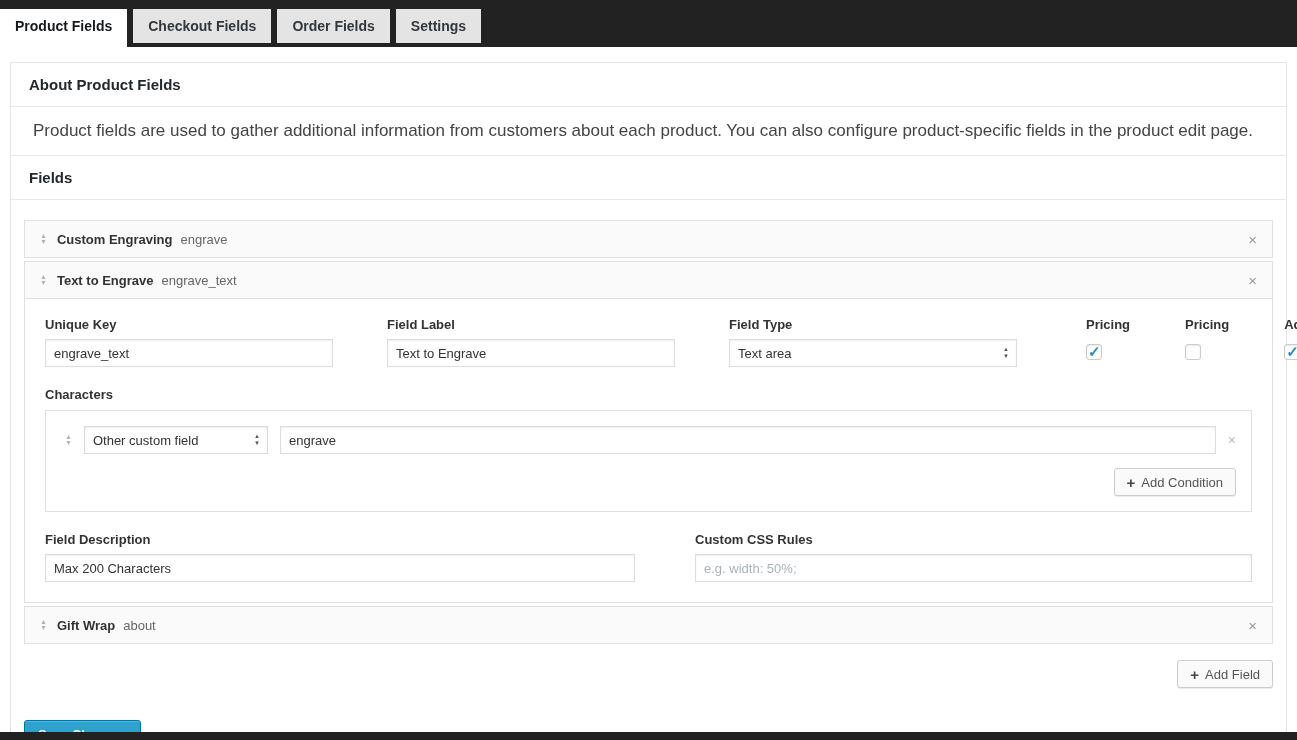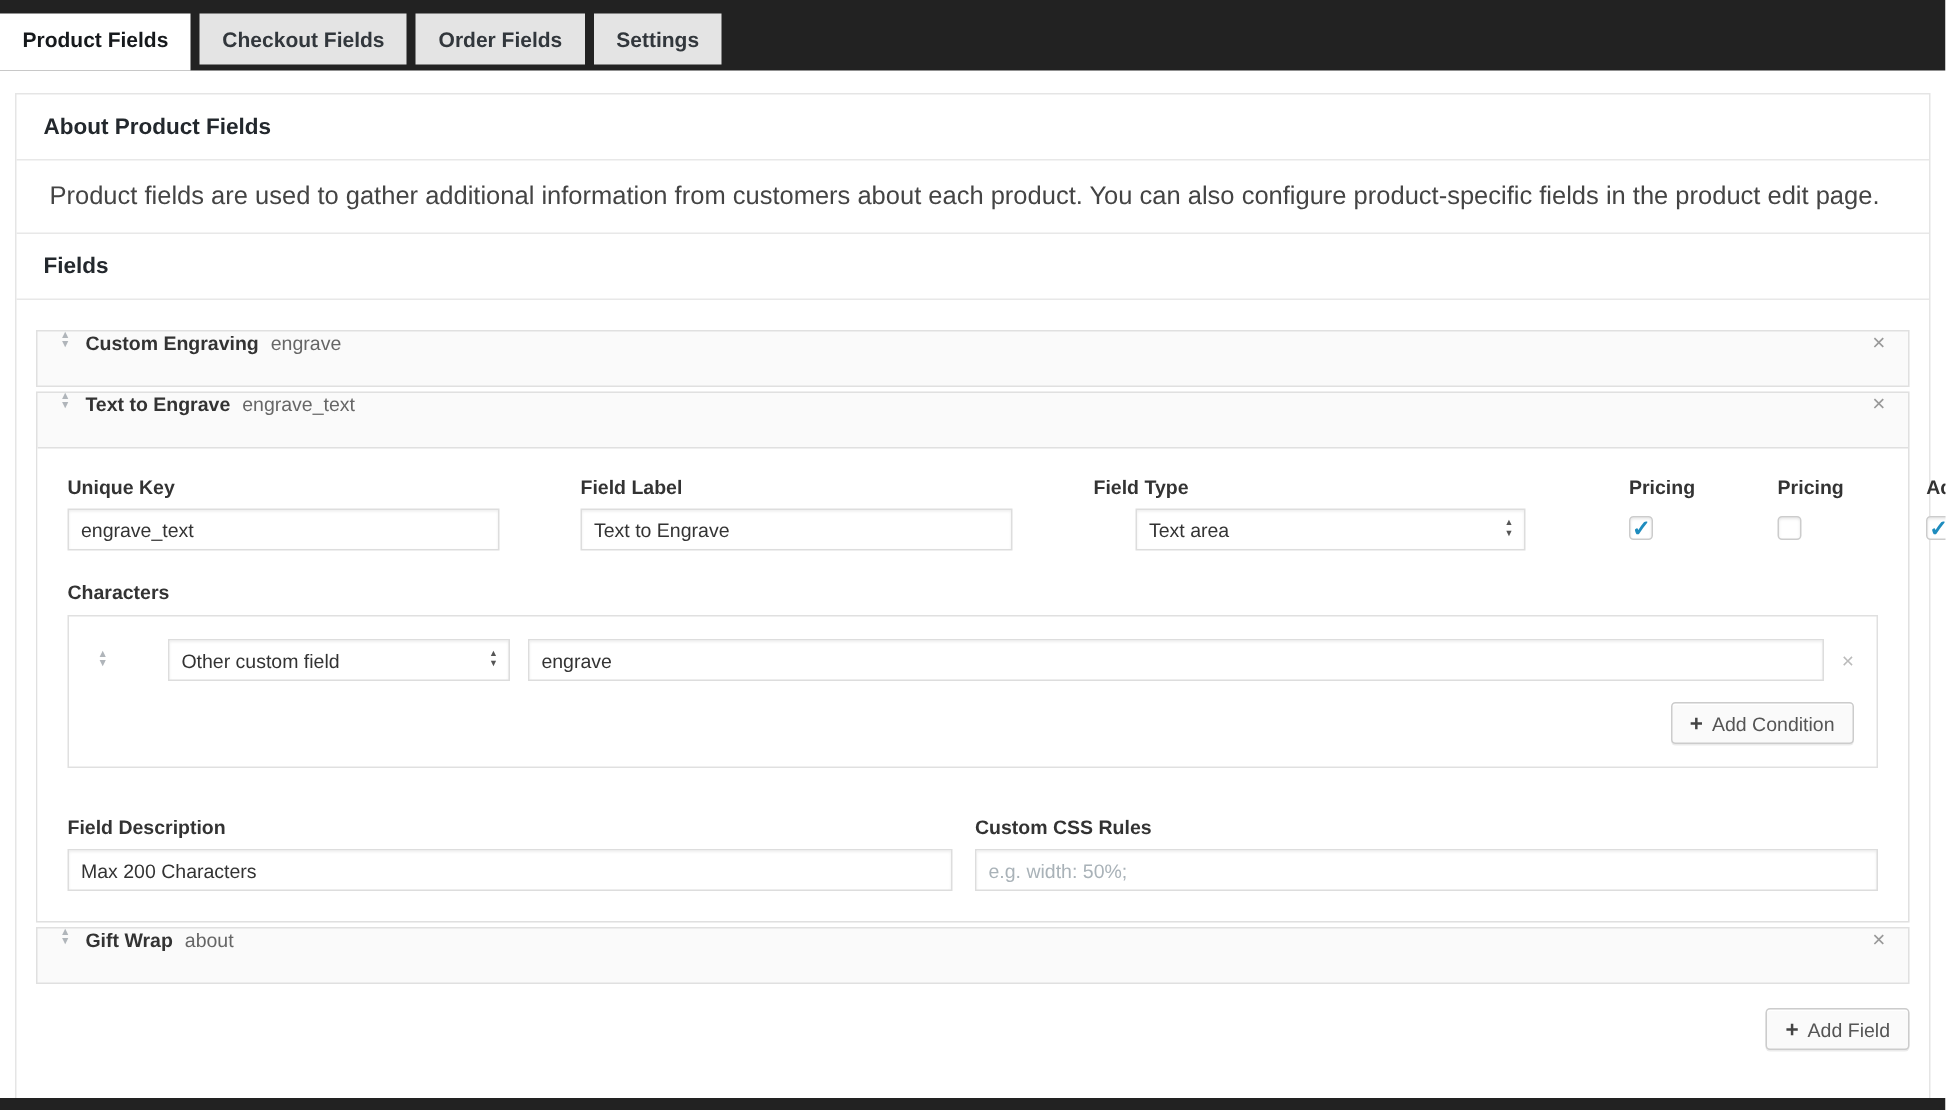--- a/index.html
+++ b/index.html
@@ -23,42 +23,42 @@
   .panel-header {
     padding:13px 18px; font-size:15px; font-weight:700; color:#23282d;
     border-bottom:1px solid #e8e8e8;
   }
   .panel-desc { padding:14px 22px; font-size:17px; color:#444; border-bottom:1px solid #e8e8e8; }
 
   .fields-body { padding:20px 13px 16px; }
 
   
   .field-row { border:1px solid #e0e0e0; background:#fafafa; margin-bottom:3px; }
-  .row-head { height:36px; display:flex; align-items:flex-start; padding:0 15px; }
+  .row-head { height:36px; display:flex; align-items:center; padding:0 15px; }
   .row-title { font-weight:700; color:#333; font-size:13px; }
   .row-key { color:#666; font-size:13px; margin-left:8px; }
   .row-close { margin-left:auto; font-size:15px; color:#999; cursor:pointer; line-height:1; }
   .row-body { background:#fff; border-top:1px solid #e0e0e0; padding:18px 20px 20px; }
 
   .sort-icon {
     display:inline-flex; flex-direction:column; align-items:center;
     font-size:7px; line-height:0.8; color:#b0b5ba; cursor:move; margin-right:10px;
     user-select:none;
   }
 
   
   .flabel { display:block; font-size:13px; font-weight:600; color:#333; margin-bottom:7px; }
   .text-input, select {
     width:100%; height:28px; border:1px solid #ddd; background:#fff;
     font-size:13px; color:#333; padding:0 8px; font-family:inherit;
     box-shadow:inset 0 1px 2px rgba(0,0,0,0.07); border-radius:0; outline:none;
   }
   .text-input::placeholder { color:#a9b2b8; }
   select { appearance:none; -webkit-appearance:none; padding-right:24px; }
-  .select-wrap { position:relative; display:block;margin-left:28px; }
+  .select-wrap { position:relative; display:block; }
   .select-arrows {
     position:absolute; right:8px; top:50%; transform:translateY(-50%);
     display:flex; flex-direction:column; align-items:center;
     font-size:6px; line-height:1.15; color:#555; pointer-events:none;
   }
 
   input[type="checkbox"] {
     appearance:none; -webkit-appearance:none; width:16px; height:16px;
     border:1px solid #ccc; border-radius:3px; background:#fff; cursor:pointer;
     position:relative; margin-top:5px; box-shadow:inset 0 1px 2px rgba(0,0,0,0.1);
@@ -70,28 +70,28 @@
 
   .form-grid { display:flex;gap:40px; }
   .fcol { width:288px; margin-right:14px; flex:none; }
   .check-col { margin-left:15px; flex:none; }
 
   
   .conditions-label { margin:20px 0 8px; }
   .conditions-box { border:1px solid #e0e0e0; background:#fff; padding:15px; }
   .condition-row { display:flex; align-items:center; }
   .condition-row .sort-icon { margin:0 12px 0 4px; }
-  .cond-subject { width:228px; flex:none; margin-right:12px; }
+  .cond-subject { width:184px; flex:none; margin-right:12px; }
   .cond-value { flex:1; margin-right:12px; }
   .cond-operator { flex:1; margin-right:12px; }
   .cond-close { font-size:14px; color:#bbb; cursor:pointer; line-height:1; }
   .add-condition-row { display:flex; justify-content:flex-end; margin-top:14px; }
 
   
-  .desc-grid { display:flex; margin-top:32px; }
+  .desc-grid { display:flex; margin-top:20px;gap:45px; }
   .desc-col { width:590px; margin-right:15px; flex:none; }
   .css-col { flex:1; }
 
   
   .btn-secondary {
     display:inline-flex; align-items:center; height:28px; padding:0 12px;
     background:#fafafa; border:1px solid #ccc; border-radius:3px;
     font-size:13px; color:#555; cursor:pointer; font-family:inherit;
     box-shadow:inset 0 1px 0 #fff, 0 1px 0 rgba(0,0,0,0.08);
   }

